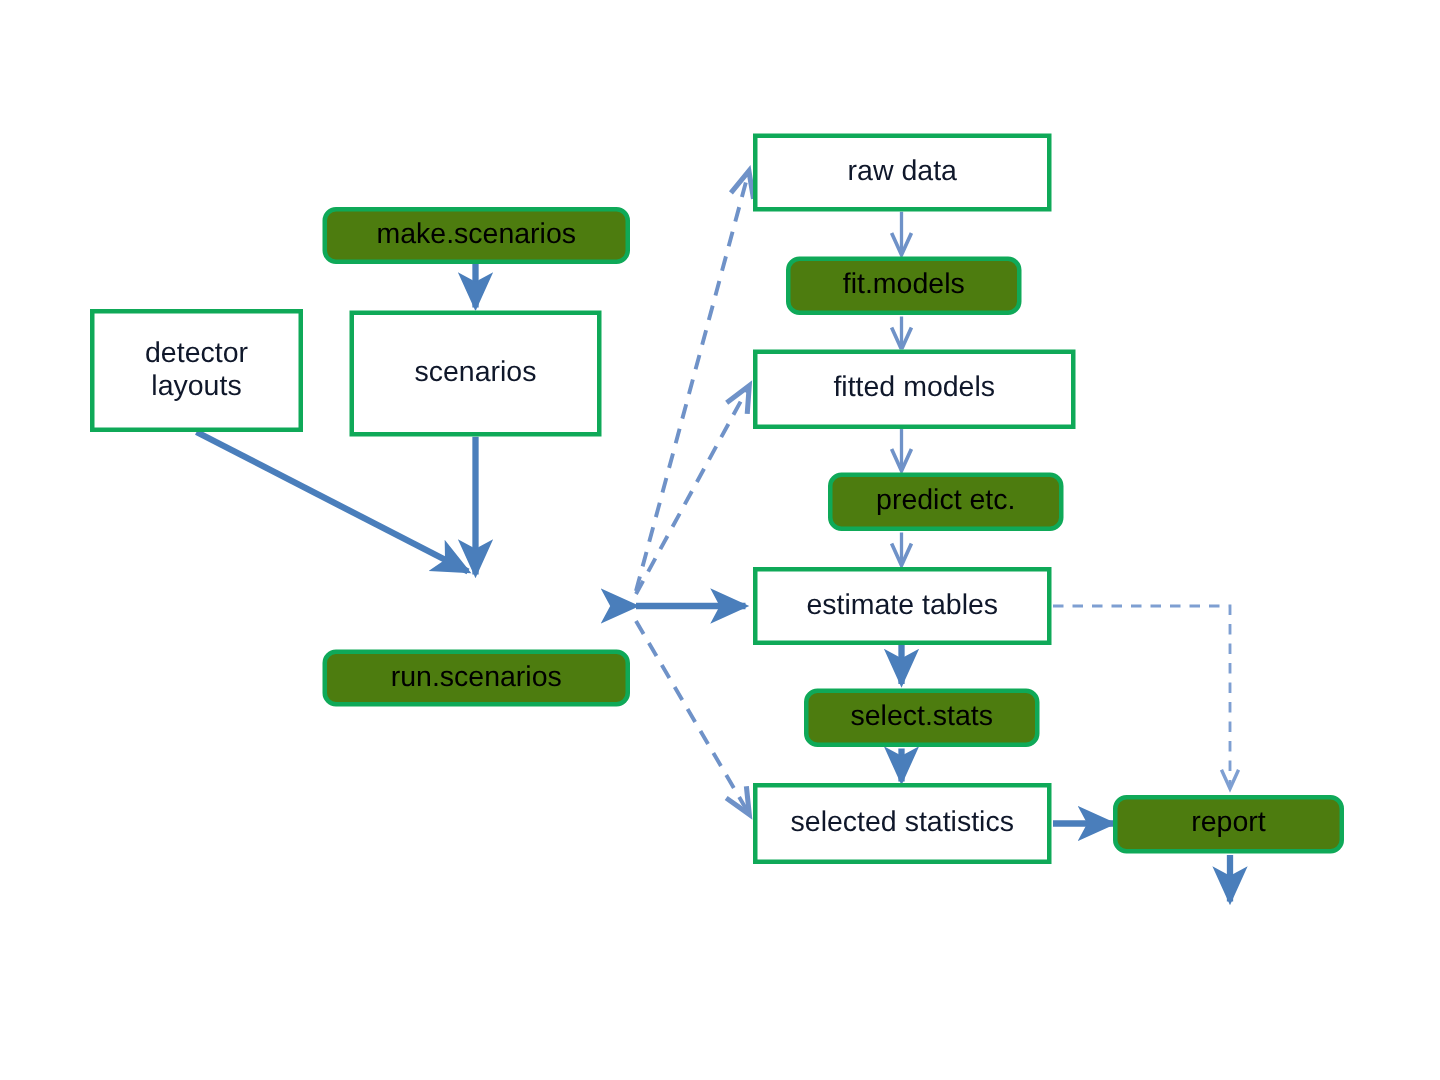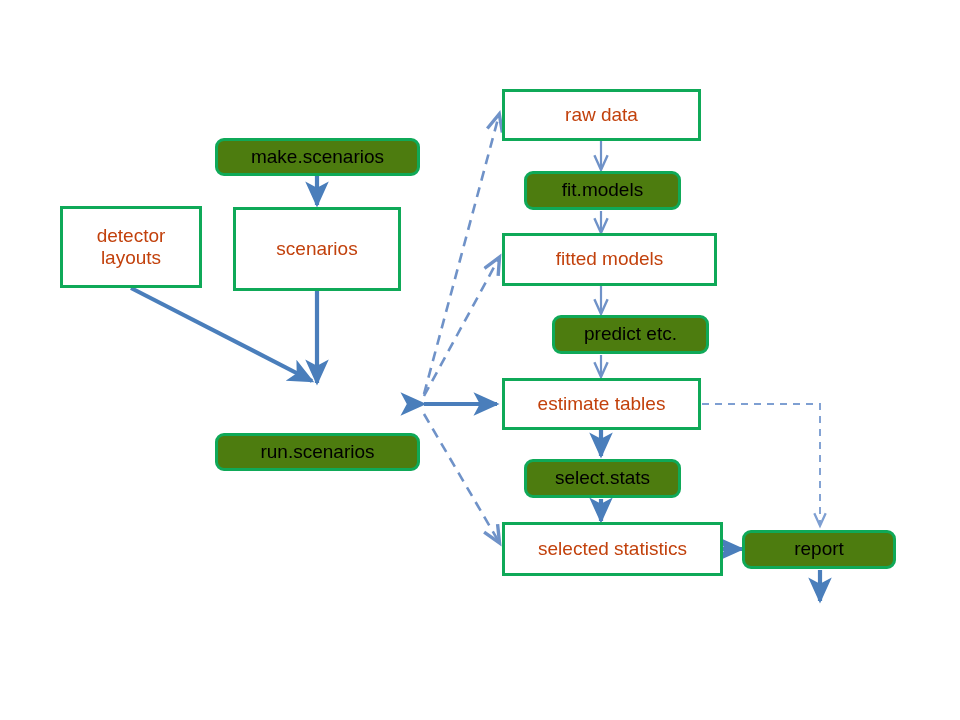--- a/index.html
+++ b/index.html
@@ -33,21 +33,21 @@
     align-items: center;
     justify-content: center;
     text-align: center;
     line-height: 1.18;
     white-space: pre-line;
   }
   .node-data {
     background: #ffffff;
     border: 3px solid #0fa958;
     border-radius: 0;
-    color: #c2410c;
+    color: #0f172a;
     font-size: 19px;
     font-weight: 400;
   }
   .node-func {
     background: #4d7c0f;
     border: 3px solid #0fa958;
     border-radius: 9px;
     color: #000000;
     font-size: 19px;
     font-weight: 400;
@@ -135,20 +135,20 @@
   <div class="node-box node-data" style="left:502px; top:89px; width:199px; height:52px;">raw data</div>
 
   <div class="node-box node-func" style="left:524px; top:171px; width:157px; height:39px;">fit.models</div>
 
   <div class="node-box node-data" style="left:502px; top:233px; width:215px; height:53px;text-align:center;">fitted models</div>
 
   <div class="node-box node-func" style="left:552px; top:315px; width:157px; height:39px;">predict etc.</div>
 
   <div class="node-box node-data" style="left:502px; top:378px; width:199px; height:52px;">estimate tables</div>
 
-  <div class="node-box node-func" style="left:524px; top:459px; width:157px; height:39px;">select.stats</div>
+  <div class="node-box node-func" style="left:536px; top:459px; width:157px; height:39px;">select.stats</div>
 
-  <div class="node-box node-data" style="left:502px; top:522px; width:221px; height:54px;">selected statistics</div>
+  <div class="node-box node-data" style="left:502px; top:522px; width:199px; height:54px;">selected statistics</div>
 
   <div class="node-box node-func" style="left:742px; top:530px; width:154px; height:39px;">report</div>
 
 
 </div>
 
 </body></html>

